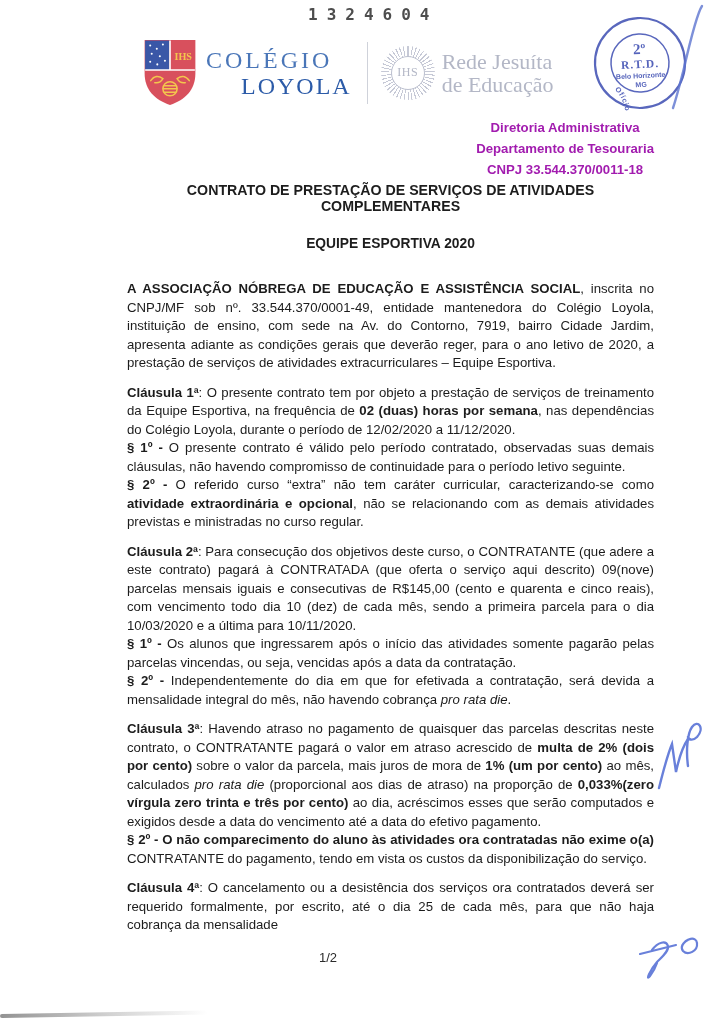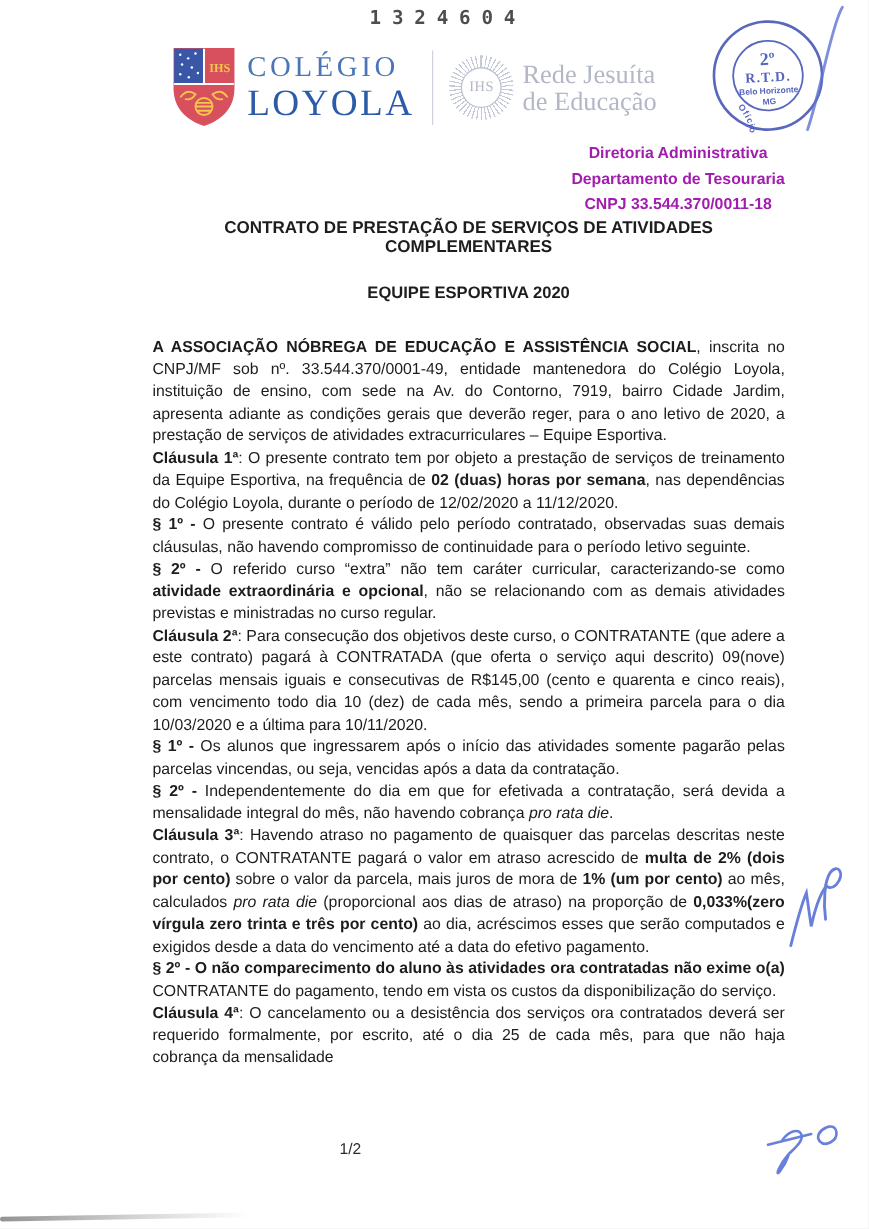--- a/index.html
+++ b/index.html
@@ -16,22 +16,22 @@
   }
   
   .logo-row{position:absolute;left:143px;top:39px;display:flex;align-items:center;}
   .shield{width:54px;height:67px;display:block;}
   .college{margin-left:9px;line-height:1;}
   .college-line1{
     font-family:"Liberation Serif",serif;font-size:24px;letter-spacing:3px;
     color:#4a76b8;
   }
   .college-line2{
-    font-family:"Liberation Serif",serif;font-size:31px;letter-spacing:2px;
-    color:#2c5ba8;margin-top:2px;
+    font-family:"Liberation Serif",serif;font-size:24px;letter-spacing:2px;
+    color:#2c5ba8;margin-top:2px;margin-left:35px;
   }
   .logo-divider{width:1px;height:62px;background:#cfd2da;margin:0 13px 0 15px;}
   .sunburst{
     position:relative;width:54px;height:54px;border-radius:50%;flex:0 0 auto;
     background:repeating-conic-gradient(#c6c9d6 0deg 2.5deg, rgba(255,255,255,0) 2.5deg 8.5deg);
   }
   .sunburst-inner{
     position:absolute;inset:10px;background:#fff;border:1.2px solid #bcc0cf;border-radius:50%;
     display:flex;align-items:center;justify-content:center;
     font-family:"Liberation Serif",serif;font-size:12px;color:#b3b7c6;letter-spacing:.5px;
@@ -47,27 +47,27 @@
   .dept{
     position:absolute;right:70px;top:118px;text-align:center;
     font-weight:bold;font-size:13.2px;line-height:20.8px;color:#a21caf;
   }
   
   .content{position:absolute;left:127px;top:182px;width:527px;}
   .doc-title{margin:0;font-size:14.2px;font-weight:bold;text-align:center;color:#1d1d1d;}
   .doc-subtitle{margin:22px 0 0;font-size:13.8px;font-weight:bold;text-align:center;color:#1d1d1d;}
   .paras{margin-top:29px;}
   .paras p{margin:0;text-align:justify;font-size:13.2px;line-height:18.5px;color:#1c1c1c;}
-  .paras p.gap{margin-top:0;}
+  .paras p.gap{margin-top:11px;}
   .b{font-weight:bold;}
   .i{font-style:italic;}
   
   .page-number{
     position:absolute;left:0;top:950px;width:584px;text-align:center;
-    font-size:13px;color:#2b2b2b;
+    font-size:13px;color:#2b2b2b;padding-left:36px;
   }
   .initials-right{position:absolute;left:653px;top:710px;}
   .initials-bottom{position:absolute;left:630px;top:930px;}
   .corner-shadow{
     position:absolute;left:0;top:1014px;width:208px;height:3.5px;border-radius:2px;
     background:linear-gradient(to right, rgba(110,110,110,.75), rgba(160,160,160,.45) 55%, rgba(210,210,210,0));
     transform:rotate(-1deg);transform-origin:left center;
   }
 </style>
 </head>

